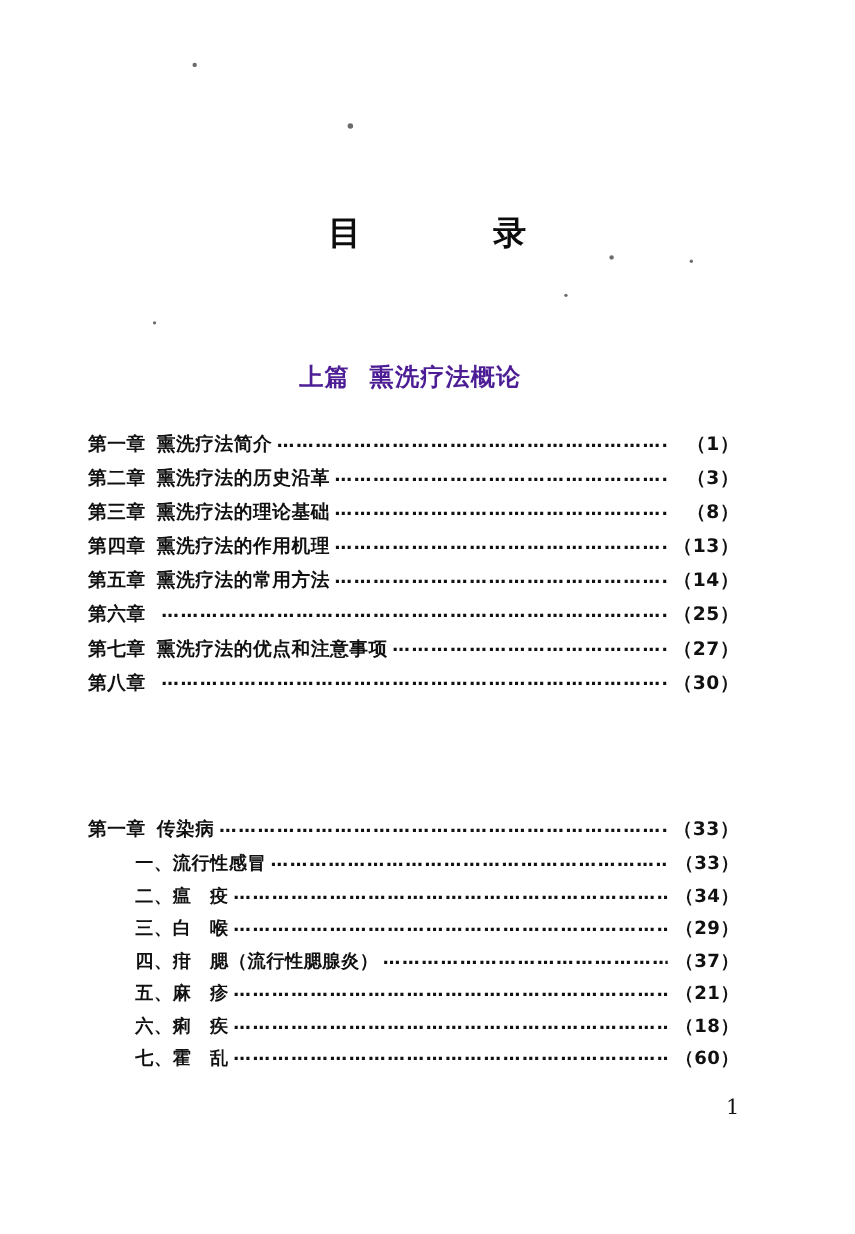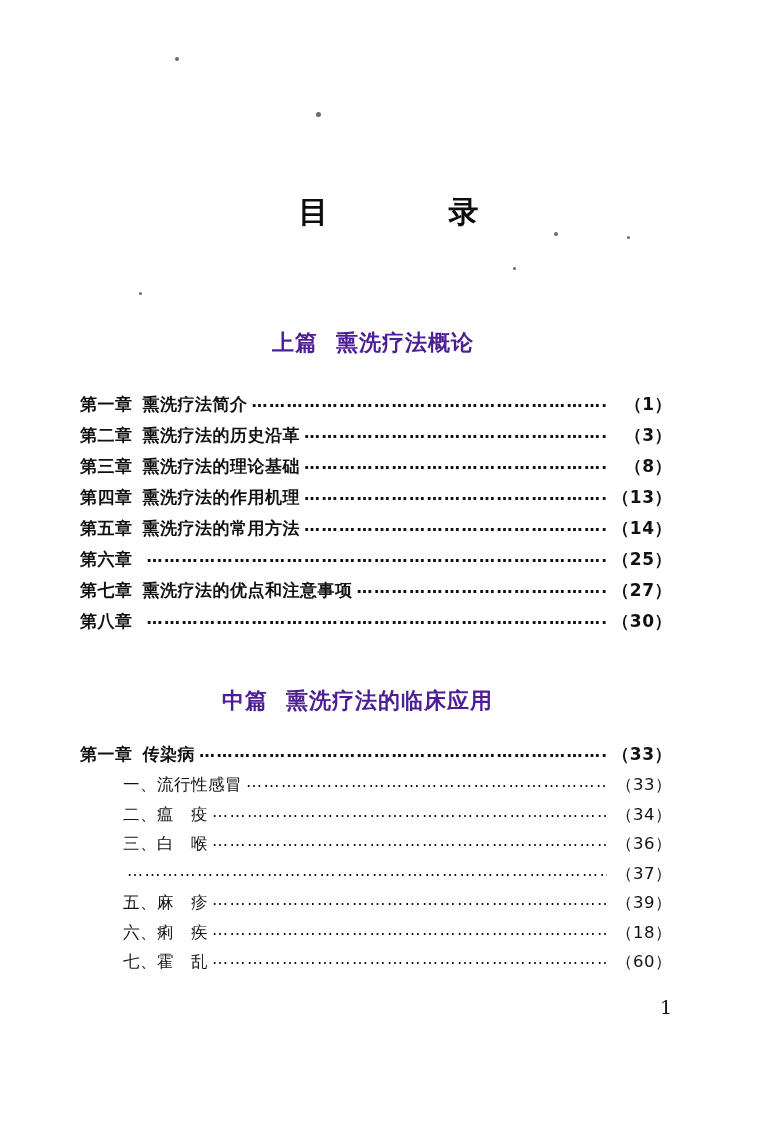--- a/index.html
+++ b/index.html
@@ -80,21 +80,21 @@
     display: flex;
     align-items: baseline;
     font-size: 17px;
     font-weight: bold;
     color: #111111;
     line-height: 1;
     margin-bottom: 14px;
     white-space: nowrap;
   }
   .toc-row.sub {
-    font-weight: normal;
+    font-weight: bold;
     font-size: 16.5px;
     padding-left: 43px;
     margin-bottom: 13px;
   }
   .chap-label {
     flex: 0 0 auto;
     letter-spacing: 0.5px;
   }
   .chap-gap {
     flex: 0 0 auto;
@@ -209,72 +209,70 @@
 
     <div class="toc-row">
       <span class="chap-label">第八章</span>
       <span class="chap-gap"></span>
       <span class="dots">…………………………………………………………………………………………………………</span>
       <span class="pageno">（30）</span>
     </div>
 
   </div>
 
-  <div class="section-heading sec2">
-    <span>中篇</span><span class="sp-wide"></span><span>熏洗疗法的临床应用</span>
+
+  <div class="toc-block block2">
+
+    <div class="toc-row">
+      <span class="chap-label">第一章</span>
+      <span class="chap-gap"></span>
+      <span class="entry-title">传染病</span>
+      <span class="dots">…………………………………………………………………………………………………………</span>
+      <span class="pageno">（33）</span>
+    </div>
+
+    <div class="toc-row sub">
+      <span class="entry-title">一、流行性感冒</span>
+      <span class="dots">…………………………………………………………………………………………………………</span>
+      <span class="pageno">（33）</span>
+    </div>
+
+    <div class="toc-row sub">
+      <span class="entry-title">二、瘟　疫</span>
+      <span class="dots">…………………………………………………………………………………………………………</span>
+      <span class="pageno">（34）</span>
+    </div>
+
+    <div class="toc-row sub">
+      <span class="entry-title">三、白　喉</span>
+      <span class="dots">…………………………………………………………………………………………………………</span>
+      <span class="pageno">（29）</span>
+    </div>
+
+    <div class="toc-row sub">
+      <span class="entry-title">四、疳　腮（流行性腮腺炎）</span>
+      <span class="dots">…………………………………………………………………………………………………………</span>
+      <span class="pageno">（37）</span>
+    </div>
+
+    <div class="toc-row sub">
+      <span class="entry-title">五、麻　疹</span>
+      <span class="dots">…………………………………………………………………………………………………………</span>
+      <span class="pageno">（21）</span>
+    </div>
+
+    <div class="toc-row sub">
+      <span class="entry-title">六、痢　疾</span>
+      <span class="dots">…………………………………………………………………………………………………………</span>
+      <span class="pageno">（18）</span>
+    </div>
+
+    <div class="toc-row sub">
+      <span class="entry-title">七、霍　乱</span>
+      <span class="dots">…………………………………………………………………………………………………………</span>
+      <span class="pageno">（60）</span>
+    </div>
+
   </div>
 
-  <div class="toc-block block2">
-
-    <div class="toc-row">
-      <span class="chap-label">第一章</span>
-      <span class="chap-gap"></span>
-      <span class="entry-title">传染病</span>
-      <span class="dots">…………………………………………………………………………………………………………</span>
-      <span class="pageno">（33）</span>
-    </div>
-
-    <div class="toc-row sub">
-      <span class="entry-title">一、流行性感冒</span>
-      <span class="dots">…………………………………………………………………………………………………………</span>
-      <span class="pageno">（33）</span>
-    </div>
-
-    <div class="toc-row sub">
-      <span class="entry-title">二、瘟　疫</span>
-      <span class="dots">…………………………………………………………………………………………………………</span>
-      <span class="pageno">（34）</span>
-    </div>
-
-    <div class="toc-row sub">
-      <span class="entry-title">三、白　喉</span>
-      <span class="dots">…………………………………………………………………………………………………………</span>
-      <span class="pageno">（36）</span>
-    </div>
-
-    <div class="toc-row sub">
-      <span class="dots">…………………………………………………………………………………………………………</span>
-      <span class="pageno">（37）</span>
-    </div>
-
-    <div class="toc-row sub">
-      <span class="entry-title">五、麻　疹</span>
-      <span class="dots">…………………………………………………………………………………………………………</span>
-      <span class="pageno">（39）</span>
-    </div>
-
-    <div class="toc-row sub">
-      <span class="entry-title">六、痢　疾</span>
-      <span class="dots">…………………………………………………………………………………………………………</span>
-      <span class="pageno">（18）</span>
-    </div>
-
-    <div class="toc-row sub">
-      <span class="entry-title">七、霍　乱</span>
-      <span class="dots">…………………………………………………………………………………………………………</span>
-      <span class="pageno">（60）</span>
-    </div>
-
-  </div>
-
   <div class="folio">1</div>
 
 </div>
 
 </body></html>

